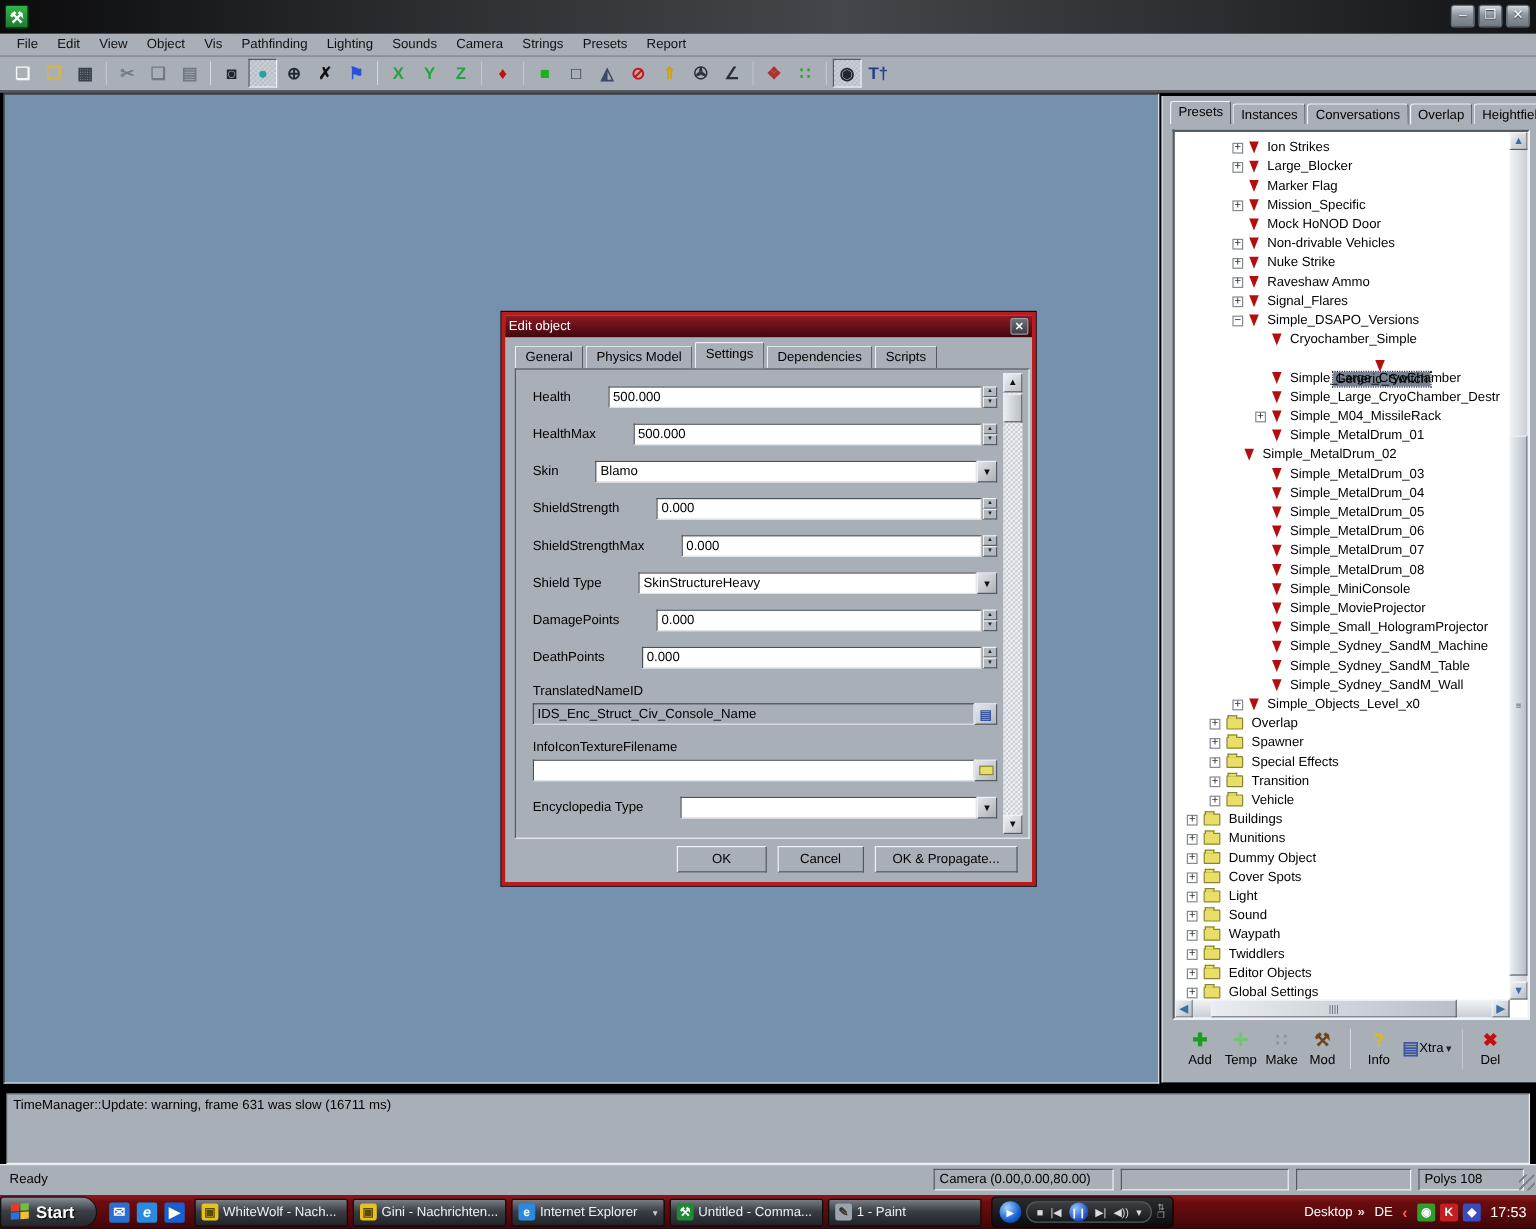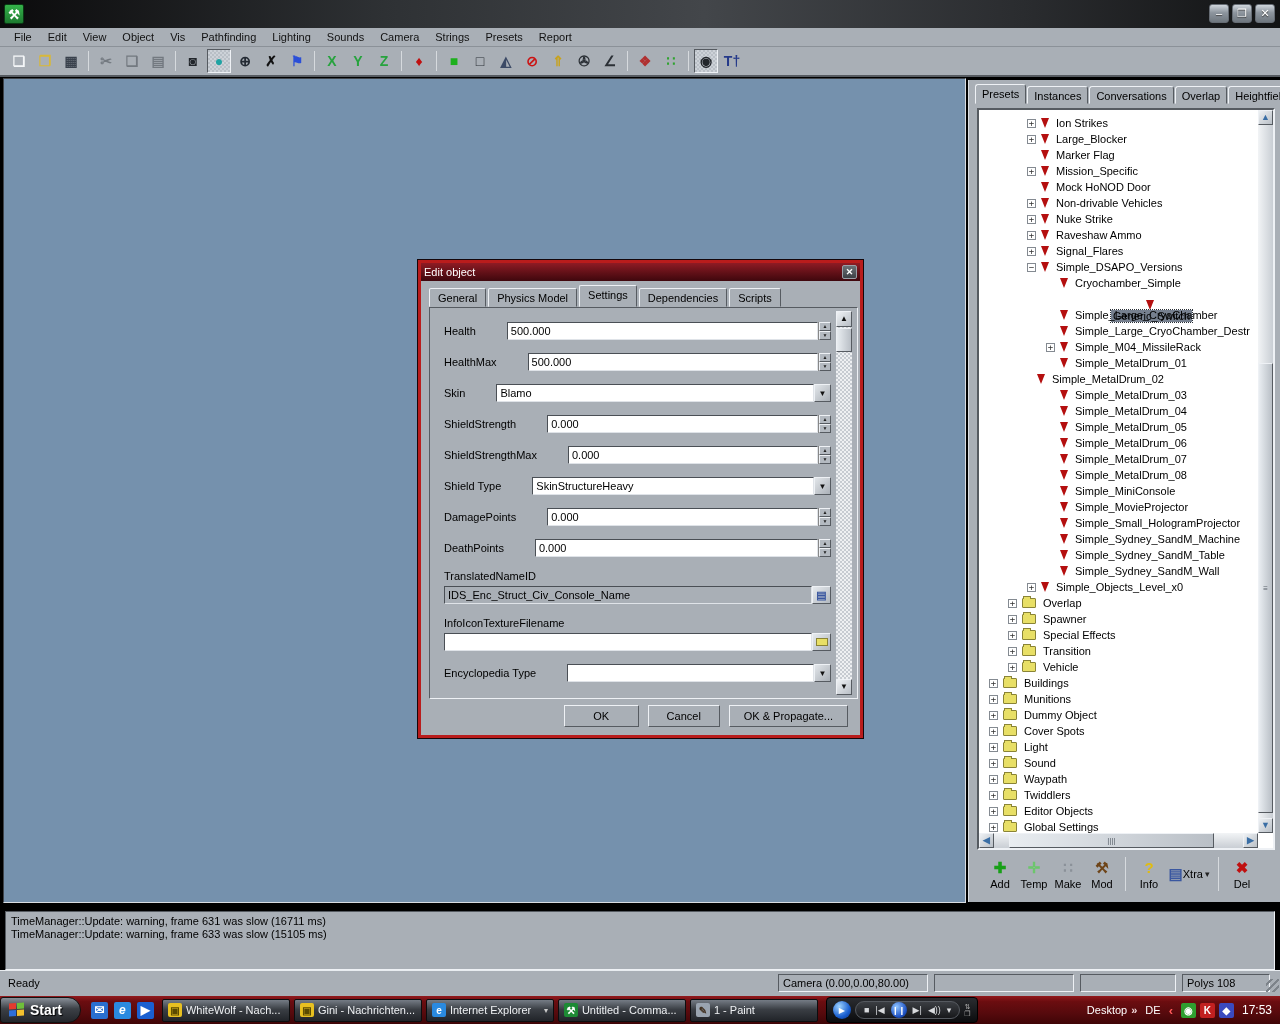--- a/index.html
+++ b/index.html
@@ -634,21 +634,20 @@
   </div>
   <div id="dlg-buttons">
       <div class="dbtn" style="min-width: 75px;">OK</div>
       <div class="dbtn" style="min-width: 72px;">Cancel</div>
       <div class="dbtn" style="min-width: 72px;">OK &amp; Propagate...</div>
     </div>
 </div>
 
 <div id="logbox">
     <div class="logline">TimeManager::Update: warning, frame 631 was slow (16711 ms)</div>
-    <div class="logline">TimeManager::Update: warning, frame 633 was slow (15105 ms)</div>
   </div>
 <div id="statusbar">
   <span id="status-ready">Ready</span>
   <div class="spanel" style="left:778px;width:150px;">Camera (0.00,0.00,80.00)</div>
   <div class="spanel" style="left:934px;width:140px;"></div>
   <div class="spanel" style="left:1080px;width:96px;"></div>
   <div class="spanel" style="left:1182px;width:88px;">Polys 108</div>
   <div id="grip"></div>
 </div>
 

